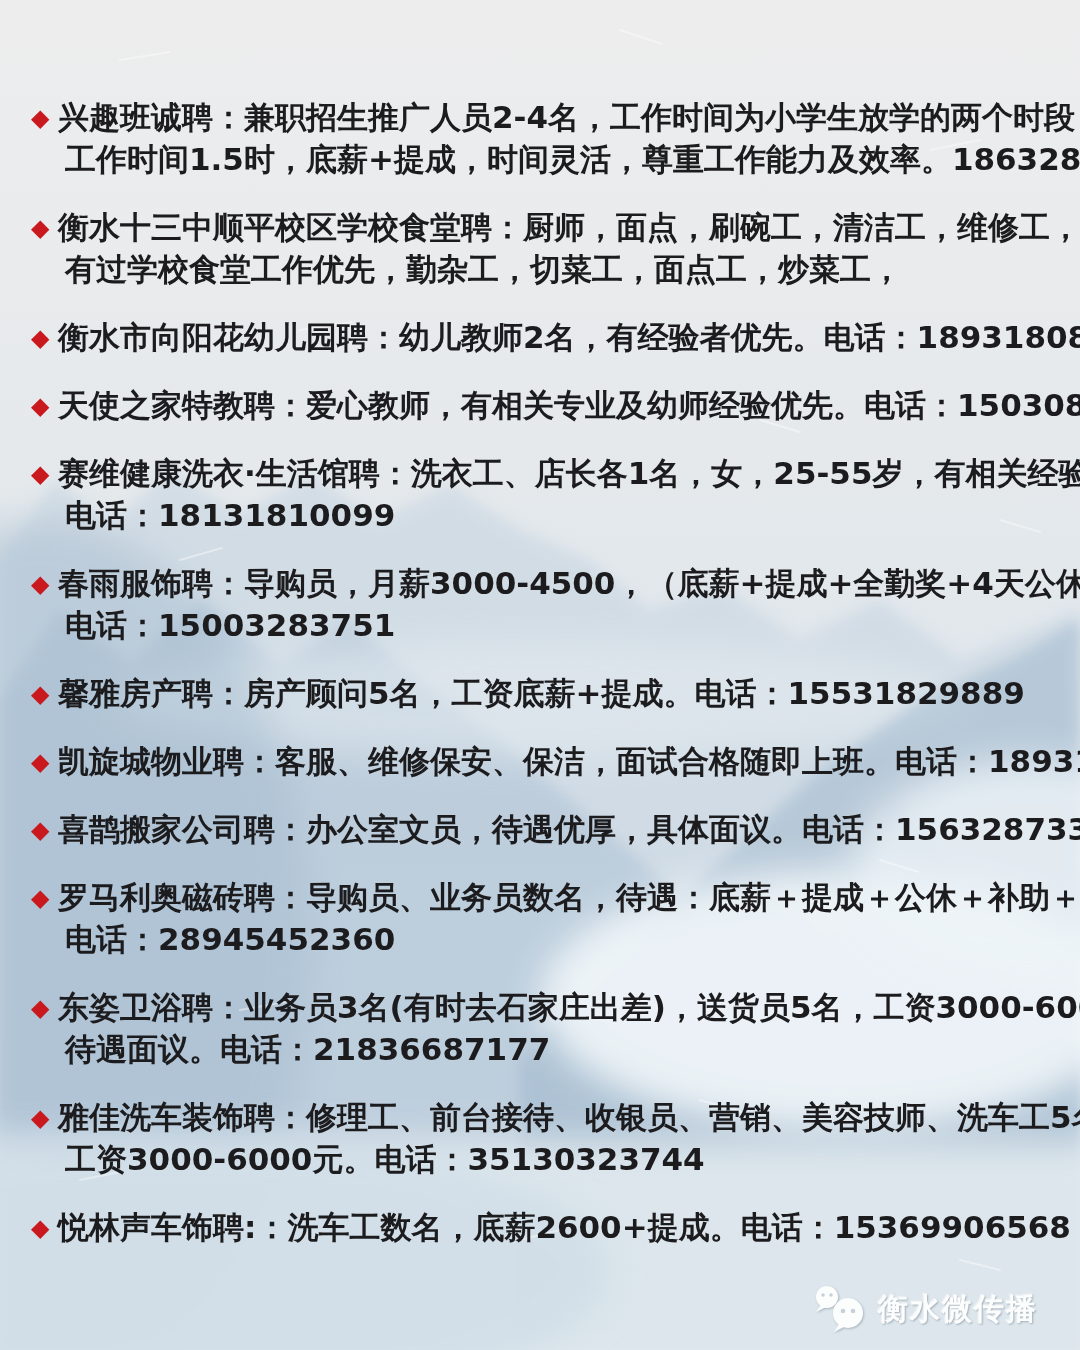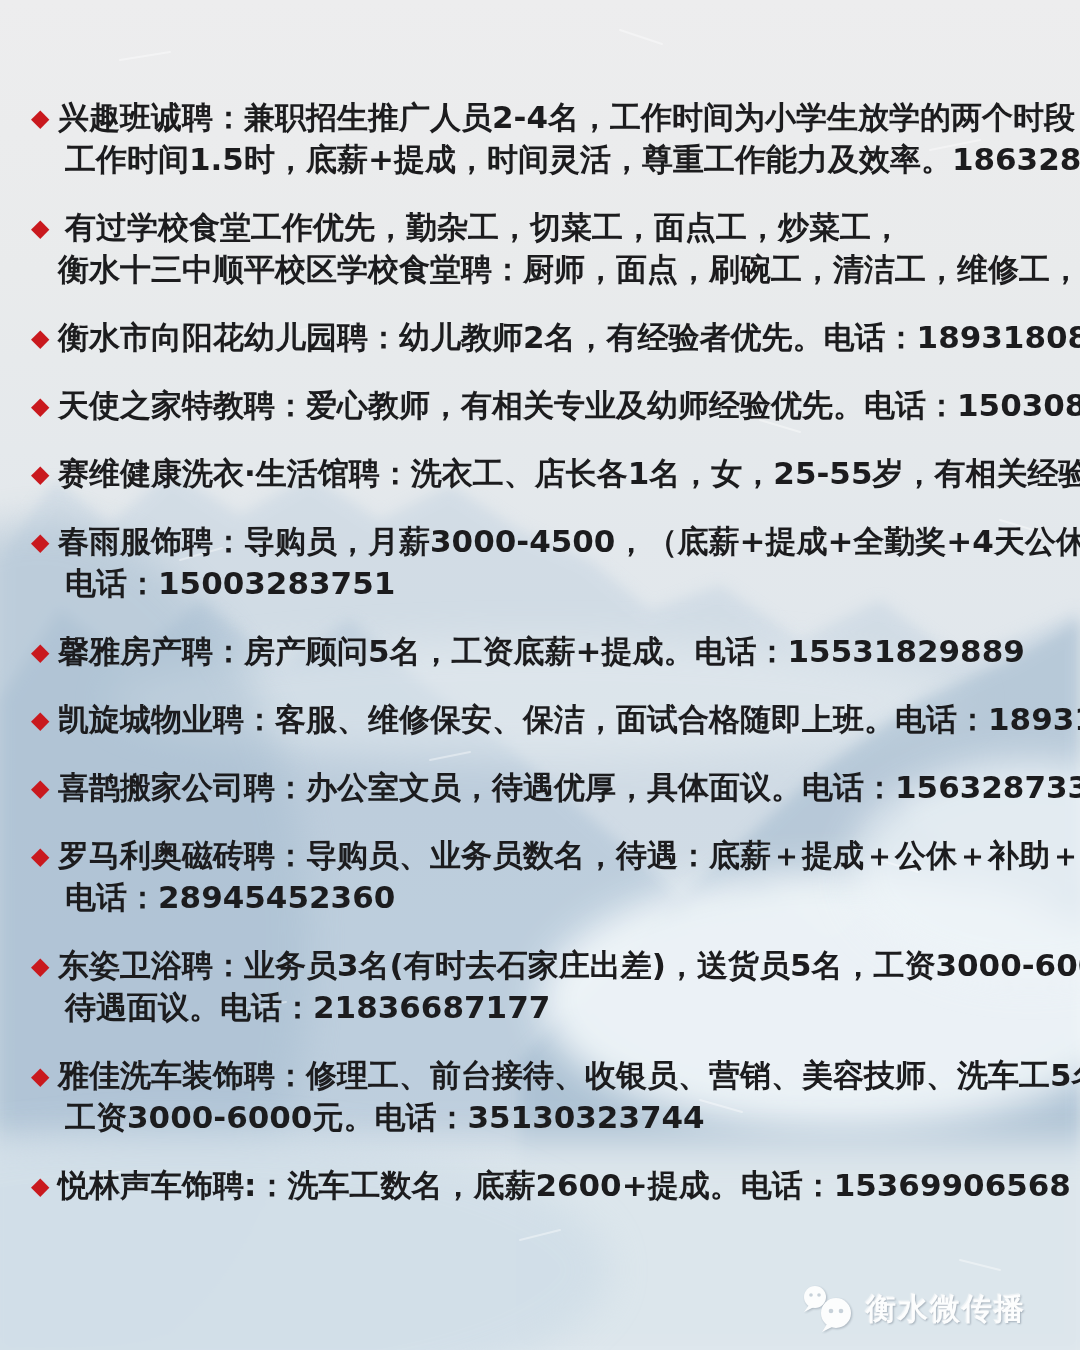--- a/index.html
+++ b/index.html
@@ -22,21 +22,21 @@
     color:#1c1c1e;
   }
   .bullet{
     position:absolute;left:-3px;top:1px;
     font-size:24px;line-height:42px;
     color:#c9191e;
   }
   .line{white-space:nowrap;}
   .line.cont{padding-left:7px;}
   .watermark{
-    position:absolute;right:54px;bottom:16px;
+    position:absolute;right:42px;bottom:16px;
     display:flex;align-items:center;gap:8px;
     color:#ffffff;opacity:.92;
     font-size:30px;font-weight:700;letter-spacing:2px;
     text-shadow:1px 1px 2px rgba(110,122,136,.55), -1px -1px 1px rgba(255,255,255,.7);
   }
   .watermark svg{filter:drop-shadow(1px 1px 1px rgba(110,122,136,.5));}
 </style>
 </head>
 <body>
 
@@ -91,37 +91,38 @@
   <div class="content">
 
     <div class="entry">
       <span class="bullet">◆</span>
       <div class="line">兴趣班诚聘：兼职招生推广人员2-4名，工作时间为小学生放学的两个时段，</div>
       <div class="line cont">工作时间1.5时，底薪+提成，时间灵活，尊重工作能力及效率。18632892019</div>
     </div>
 
     <div class="entry">
       <span class="bullet">◆</span>
+      <div class="line">衡水十三中顺平校区学校食堂聘：厨师，面点，刷碗工，清洁工，维修工，</div>
       <div class="line cont">有过学校食堂工作优先，勤杂工，切菜工，面点工，炒菜工，</div>
-      <div class="line">衡水十三中顺平校区学校食堂聘：厨师，面点，刷碗工，清洁工，维修工，</div>
     </div>
 
     <div class="entry">
       <span class="bullet">◆</span>
       <div class="line">衡水市向阳花幼儿园聘：幼儿教师2名，有经验者优先。电话：18931808598</div>
     </div>
 
     <div class="entry">
       <span class="bullet">◆</span>
       <div class="line">天使之家特教聘：爱心教师，有相关专业及幼师经验优先。电话：15030850415</div>
     </div>
 
     <div class="entry">
       <span class="bullet">◆</span>
       <div class="line">赛维健康洗衣·生活馆聘：洗衣工、店长各1名，女，25-55岁，有相关经验者优先。</div>
+      <div class="line cont">电话：18131810099</div>
     </div>
 
     <div class="entry">
       <span class="bullet">◆</span>
       <div class="line">春雨服饰聘：导购员，月薪3000-4500，（底薪+提成+全勤奖+4天公休）。</div>
       <div class="line cont">电话：15003283751</div>
     </div>
 
     <div class="entry">
       <span class="bullet">◆</span>

